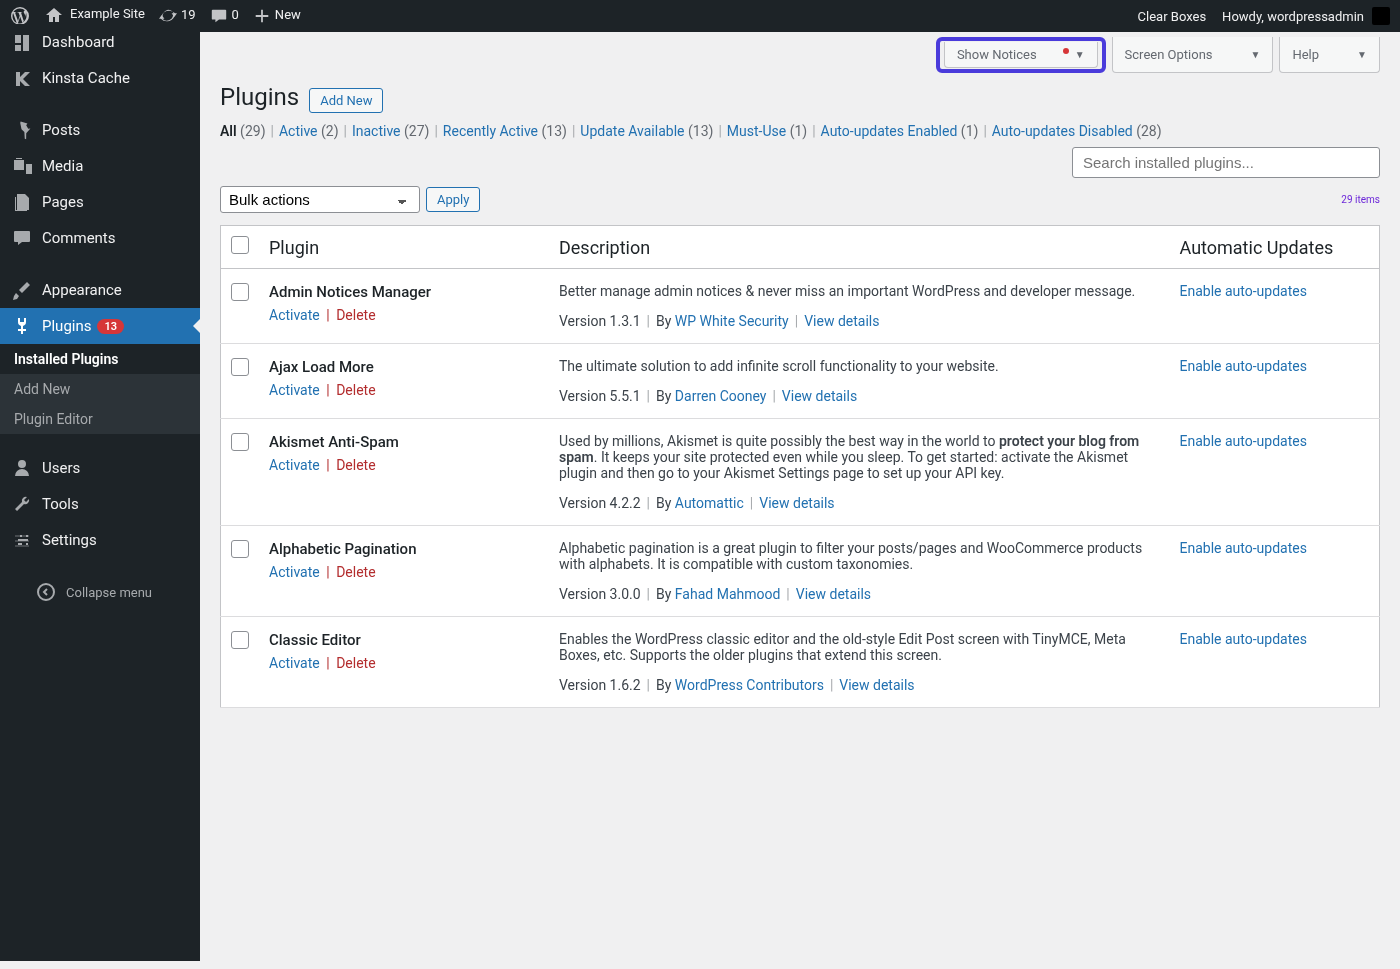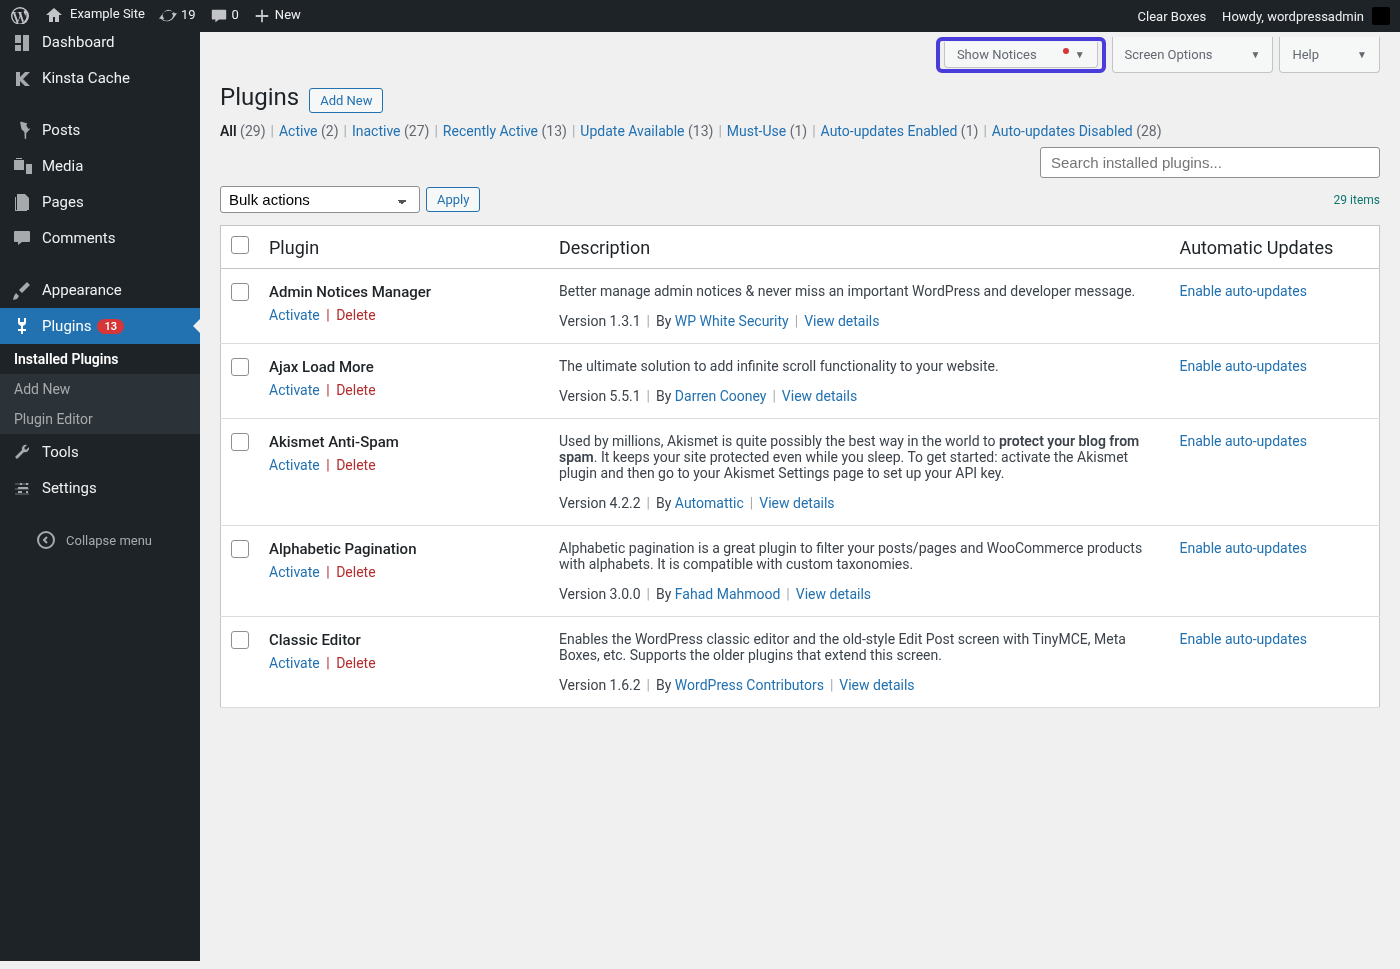--- a/index.html
+++ b/index.html
@@ -27,25 +27,25 @@
 .tab-btn .tri { margin-left:6px; font-size:10px; }
 .highlight-box { border:4px solid #4a3bdb; border-radius:6px; padding:1px 4px;}
 .red-dot { width:6px; height:6px; background:#d63638; border-radius:50%; position:absolute; top:6px; right:28px;}
 #heading-row { display:flex; align-items:baseline; gap:10px; margin-top:10px; margin-bottom:10px;}
 #page-title { font-size:24px; font-weight:400; color:#1d2327; }
 .addnew-btn { border:1px solid #2271b1; color:#2271b1; padding:4px 10px; border-radius:3px; background:#f6f7f7; font-size:13px; cursor:pointer;}
 #filters { font-size:14px; color:#646970; margin-bottom:8px;}
 #filters .filter { display:inline; }
 #filters .sep { color:#a7aaad; margin: 0 5px;}
 #search-row { display:flex; justify-content:flex-end; margin-bottom:8px;}
-.search-input { width:340px; font-size:15px; padding:6px 10px; border:1px solid #8c8f94; border-radius:3px;}
+.search-input { width:308px; font-size:15px; padding:6px 10px; border:1px solid #8c8f94; border-radius:3px;}
 #bulk-row { display:flex; align-items:center; gap:6px; margin-bottom:12px;}
 .bulk-select { width:200px; font-size:15px; padding:4px 30px 4px 8px; border:1px solid #8c8f94; border-radius:3px; background:#fff; appearance:none; -webkit-appearance:none; background-image: linear-gradient(45deg, transparent 50%, #555 50%), linear-gradient(135deg, #555 50%, transparent 50%); background-position: calc(100% - 17px) 13px, calc(100% - 12px) 13px; background-size:5px 5px,5px 5px; background-repeat:no-repeat;}
 .apply-btn { border:1px solid #2271b1; color:#2271b1; padding:4px 10px; border-radius:3px; background:#f6f7f7; font-size:13px; cursor:pointer;}
-.items-count { margin-left:auto; color:#0f766e; font-size:12px;}
+.items-count { margin-left:auto; color:#6d28d9; font-size:10px;}
 table.plugins { width:100%; border-collapse:collapse; background:#fff; border:1px solid #c3c4c7;}
 table.plugins thead th, table.plugins thead td { text-align:left; padding:10px 10px; font-weight:400; border-bottom:1px solid #c3c4c7; background:#fff; font-size:18px; color:#1d2327;}
 table.plugins tbody tr { border-bottom:1px solid #dcdcde;}
 table.plugins tbody td { padding:14px 10px; vertical-align:top; font-size:14px; color:#3c434a;}
 .check-col { width:34px; text-align:center;}
 .check-box { width:18px; height:18px; border:1px solid #8c8f94; border-radius:3px; display:inline-block; background:#fff; cursor:pointer;}
 .plugin-name { font-size:15px; font-weight:500; color:#1d2327; margin-bottom:6px;}
 .row-actions span.danger a{ color:#b32d2e;}
 .row-actions .bar { color:#b32d2e; margin:0 3px;}
 .meta { margin-top:14px; font-size:14px; color:#3c434a;}
@@ -141,20 +141,26 @@
         <path d="M10 2v4H8V2H6v4a4 4 0 003 3.9V13H6v2h3v3h2v-3h3v-2h-3V9.9A4 4 0 0014 6V2h-2v4h-2V2z"></path>
       </svg>
       <span>Plugins</span>
       <span class="badge">13</span>
     </div>
     <div class="submenu">
       <div class="sub current">Installed Plugins</div>
       <div class="sub">Add New</div>
       <div class="sub">Plugin Editor</div>
     </div>
+    <div class="menu-item sep-before">
+      <svg viewBox="0 0 20 20">
+        <path d="M10 10a4 4 0 100-8 4 4 0 000 8zm-7 8a7 7 0 0114 0z"></path>
+      </svg>
+      <span>Users</span>
+    </div>
     <div class="menu-item">
       <svg viewBox="0 0 20 20">
         <path d="M17 5a4 4 0 01-5 5l-7 7-2-2 7-7a4 4 0 015-5l-3 3 2 2z"></path>
       </svg>
       <span>Tools</span>
     </div>
     <div class="menu-item">
       <svg viewBox="0 0 20 20">
         <path d="M6 4h2v2H6zM4 8h10v2H4zm2 4h2v2H6zm-2 0h2v2H4zm8-8h2v2h-2zm0 8h2v2h-2z" transform="translate(2 1)"></path>
         <path d="M3 5h14v2H3zm0 5h14v2H3zm0 5h14v2H3z" opacity=".3"></path>

